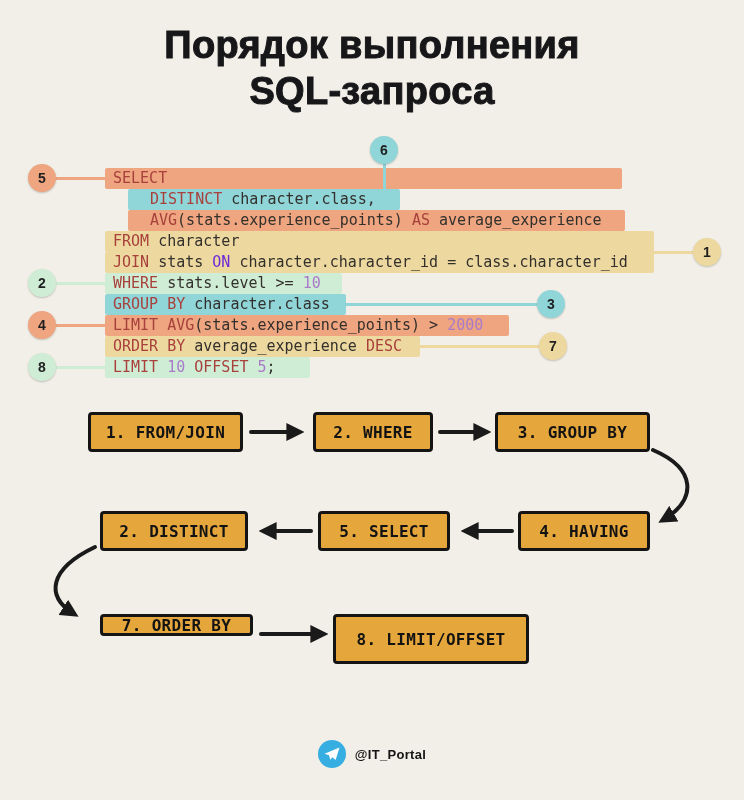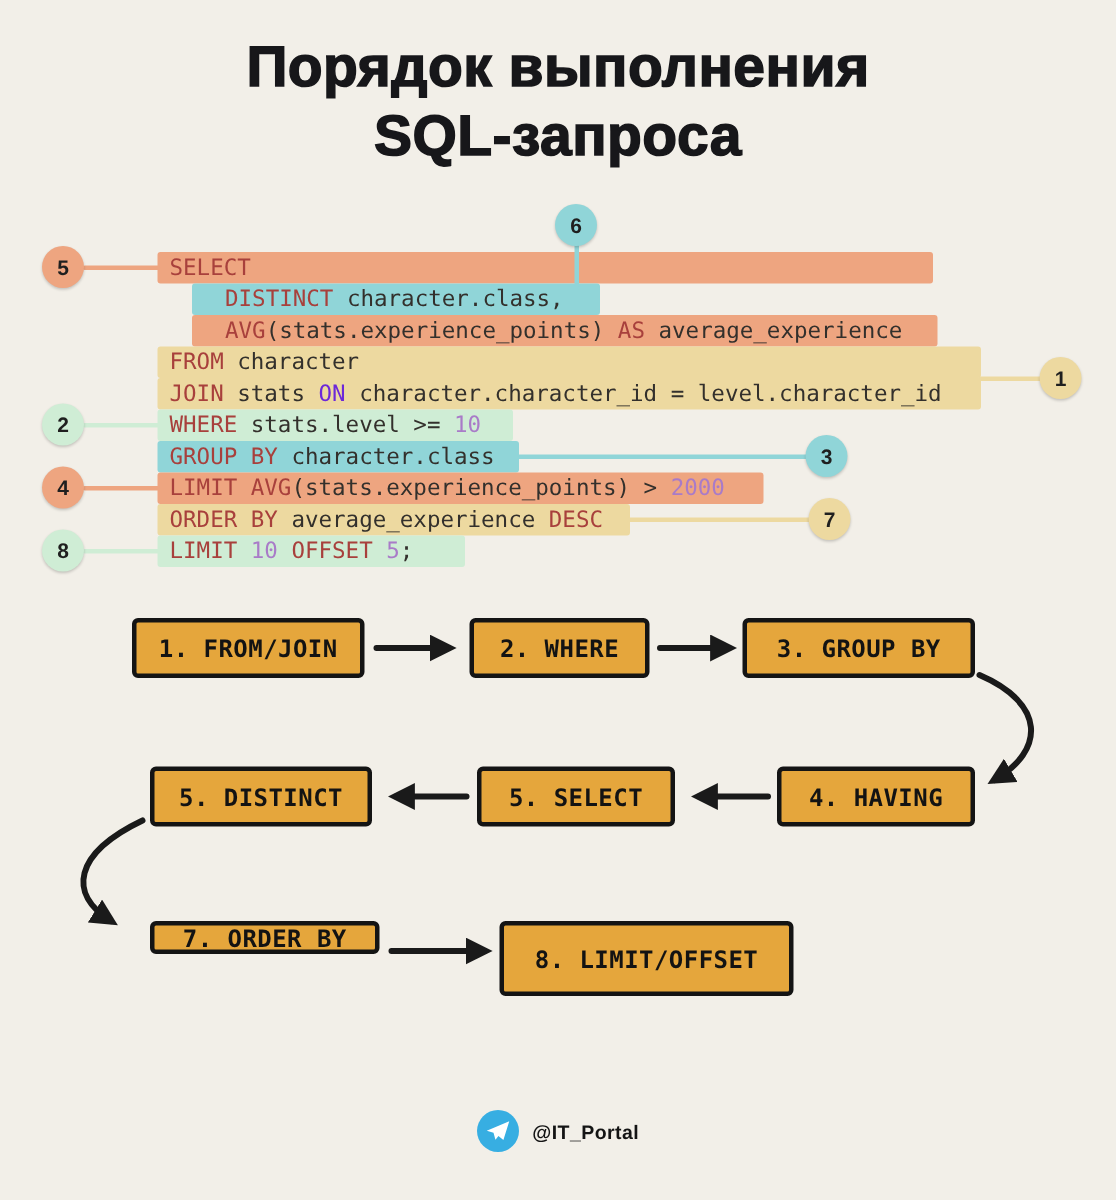--- a/index.html
+++ b/index.html
@@ -40,21 +40,21 @@
   <div id="code-area" class="code-area">
       <div class="code-bar" style="left: 105px; top: 168px; width: 517px; background: rgb(238, 165, 128);"></div>
       <div class="code-text" style="left: 113px; top: 168px; z-index: 6;"><span style="color: rgb(168, 64, 60);">SELECT</span></div>
       <div class="code-bar" style="left: 128px; top: 189px; width: 272px; background: rgb(144, 213, 216);"></div>
       <div class="code-text" style="left: 150px; top: 189px; z-index: 6;"><span style="color: rgb(168, 64, 60);">DISTINCT</span><span style="color: rgb(51, 48, 44);"> character.class,</span></div>
       <div class="code-bar" style="left: 128px; top: 210px; width: 497px; background: rgb(238, 165, 128);"></div>
       <div class="code-text" style="left: 150px; top: 210px; z-index: 6;"><span style="color: rgb(168, 64, 60);">AVG</span><span style="color: rgb(51, 48, 44);">(stats.experience_points) </span><span style="color: rgb(168, 64, 60);">AS</span><span style="color: rgb(51, 48, 44);"> average_experience</span></div>
       <div class="code-bar" style="left: 105px; top: 231px; width: 549px; background: rgb(237, 217, 160);"></div>
       <div class="code-text" style="left: 113px; top: 231px; z-index: 6;"><span style="color: rgb(168, 64, 60);">FROM</span><span style="color: rgb(51, 48, 44);"> character</span></div>
       <div class="code-bar" style="left: 105px; top: 252px; width: 549px; background: rgb(237, 217, 160);"></div>
-      <div class="code-text" style="left: 113px; top: 252px; z-index: 6;"><span style="color: rgb(168, 64, 60);">JOIN</span><span style="color: rgb(51, 48, 44); margin-top: 17px;"> stats </span><span style="color: #6d28d9;">ON</span><span style="color: rgb(51, 48, 44);"> character.character_id = level.character_id</span></div>
+      <div class="code-text" style="left: 113px; top: 252px; z-index: 6;"><span style="color: rgb(168, 64, 60);">JOIN</span><span style="color: rgb(51, 48, 44); margin-top: 17px;"> stats </span><span style="color: #6d28d9;">ON</span><span style="color: rgb(51, 48, 44);"> character.character_id = class.character_id</span></div>
       <div class="code-bar" style="left: 105px; top: 273px; width: 237px; background: rgb(207, 237, 213);"></div>
       <div class="code-text" style="left: 113px; top: 273px; z-index: 6;"><span style="color: rgb(168, 64, 60);">WHERE</span><span style="color: rgb(51, 48, 44);"> stats.level &gt;= </span><span style="color: rgb(169, 123, 200);">10</span></div>
       <div class="code-bar" style="left: 105px; top: 294px; width: 241px; background: rgb(144, 213, 216);"></div>
       <div class="code-text" style="left: 113px; top: 294px; z-index: 6;"><span style="color: rgb(168, 64, 60);">GROUP BY</span><span style="color: rgb(51, 48, 44);"> character.class</span></div>
       <div class="code-bar" style="left: 105px; top: 315px; width: 404px; background: rgb(238, 165, 128);"></div>
       <div class="code-text" style="left: 113px; top: 315px; z-index: 6;"><span style="color: rgb(168, 64, 60);">LIMIT</span><span style="color: rgb(51, 48, 44);"> </span><span style="color: rgb(168, 64, 60);">AVG</span><span style="color: rgb(51, 48, 44);">(stats.experience_points) &gt; </span><span style="color: rgb(169, 123, 200);">2000</span></div>
       <div class="code-bar" style="left: 105px; top: 336px; width: 315px; background: rgb(237, 217, 160);"></div>
       <div class="code-text" style="left: 113px; top: 336px; z-index: 6;"><span style="color: rgb(168, 64, 60);">ORDER BY</span><span style="color: rgb(51, 48, 44);"> average_experience </span><span style="color: rgb(168, 64, 60);">DESC</span></div>
       <div class="code-bar" style="left: 105px; top: 357px; width: 205px; background: rgb(207, 237, 213);"></div>
       <div class="code-text" style="left: 113px; top: 357px; z-index: 6;"><span style="color: rgb(168, 64, 60);">LIMIT</span><span style="color: rgb(51, 48, 44);"> </span><span style="color: rgb(169, 123, 200);">10</span><span style="color: rgb(51, 48, 44);"> </span><span style="color: rgb(168, 64, 60);">OFFSET</span><span style="color: rgb(51, 48, 44);"> </span><span style="color: rgb(169, 123, 200);">5</span><span style="color: rgb(51, 48, 44);">;</span></div>
@@ -92,21 +92,21 @@
       <path d="M261 234 H323" marker-end="url(#ah)"></path>
     </g>
   </svg>
 
   <div id="flowchart" class="flowchart">
       <div class="flow-box" style="left: 88px; top: 412px; width: 155px; height: 40px;">1. FROM/JOIN</div>
       <div class="flow-box" style="left: 313px; top: 412px; width: 120px; height: 40px;">2. WHERE</div>
       <div class="flow-box" style="left: 495px; top: 412px; width: 155px; height: 40px; text-align: center;">3. GROUP BY</div>
       <div class="flow-box" style="left: 518px; top: 511px; width: 132px; height: 40px;">4. HAVING</div>
       <div class="flow-box" style="left: 318px; top: 511px; width: 132px; height: 40px;">5. SELECT</div>
-      <div class="flow-box" style="left: 100px; top: 511px; width: 148px; height: 40px;">5. DISTINCT</div>
+      <div class="flow-box" style="left: 100px; top: 511px; width: 148px; height: 40px;">2. DISTINCT</div>
       <div class="flow-box" style="left: 100px; top: 614px; width: 153px; height: 22px;">7. ORDER BY</div>
       <div class="flow-box" style="left: 333px; top: 614px; width: 196px; height: 50px; text-align: center;">8. LIMIT/OFFSET</div>
     </div>
 
   <div class="footer">
     <span class="tg">
       <svg viewBox="0 0 28 28" width="28" height="28">
         <circle cx="14" cy="14" r="14" fill="currentColor"></circle>
         <path fill="#ffffff" d="M21.5 7.5 L6.5 13.8 L11 15.2 L12.3 19.8 L14.3 17.3 L17.6 20 Z"></path>
       </svg>

